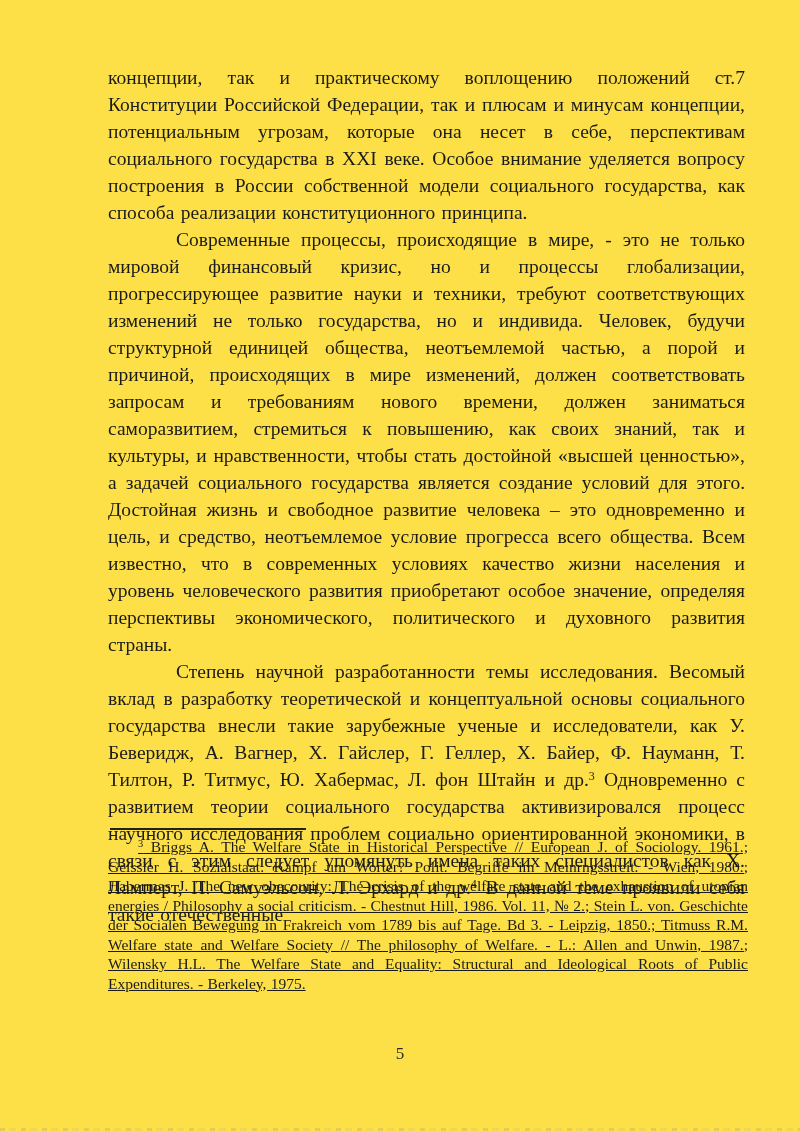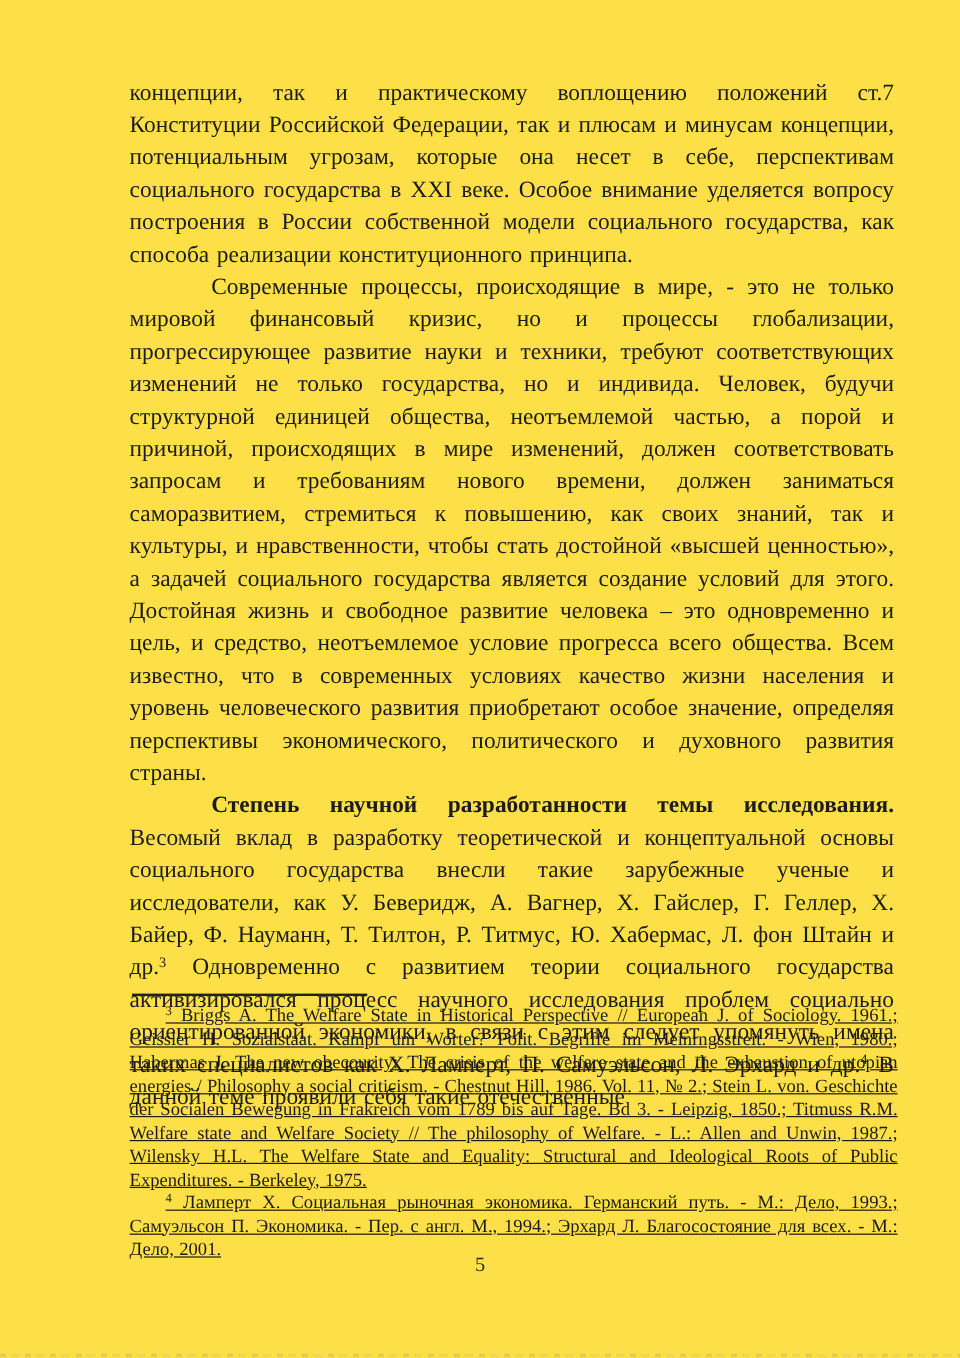--- a/index.html
+++ b/index.html
@@ -27,21 +27,21 @@
     margin: 0;
     font-size: 19.5px;
     line-height: 27px;
     text-align: justify;
     word-spacing: 1.5px;
   }
   .text-block p.indented {
     text-indent: 68px;
   }
   .lead-bold {
-    font-weight: bold;
+    font-weight: normal;
   }
   sup.note-ref {
     font-size: 12px;
     line-height: 0;
     vertical-align: 6px;
   }
   
   .footnotes {
     position: absolute;
     left: 108px;
@@ -118,22 +118,19 @@
 
   </div>
 
   <div class="footnotes">
     <div class="footnote-rule"></div>
 
     <p class="fn">
       <sup class="fn-marker">3</sup><span> Briggs A. The Welfare State in Historical Perspective // European J. of Sociology. 1961.; Geissler H. Sozialstaat. Kampf um Worter? Polit. Begriffe im Meinrngsstreit. - Wien, 1980.; Habermas J. The new obecourity: The crisis of the welfare state and the exhaustion of utopian energies / Philosophy a social criticism. - Chestnut Hill, 1986. Vol. 11, № 2.; Stein L. von. Geschichte der Socialen Bewegung in Frakreich vom 1789 bis auf Tage. Bd 3. - Leipzig, 1850.; Titmuss R.M. Welfare state and Welfare Society // The philosophy of Welfare. - L.: Allen and Unwin, 1987.; Wilensky H.L. The Welfare State and Equality: Structural and Ideological Roots of Public Expenditures. - Berkeley, 1975.</span>
     </p>
 
-    <p class="fn">
-      <sup class="fn-marker">4</sup><span> Ламперт Х. Социальная рыночная экономика. Германский путь. - М.: Дело, 1993.; Самуэльсон П. Экономика. - Пер. с англ. М., 1994.; Эрхард Л. Благосостояние для всех. - М.: Дело, 2001.</span>
-    </p>
   </div>
 
   <div class="page-number">5</div>
 
   <div class="scan-artifact"></div>
 
 </div>
 
 </body></html>

